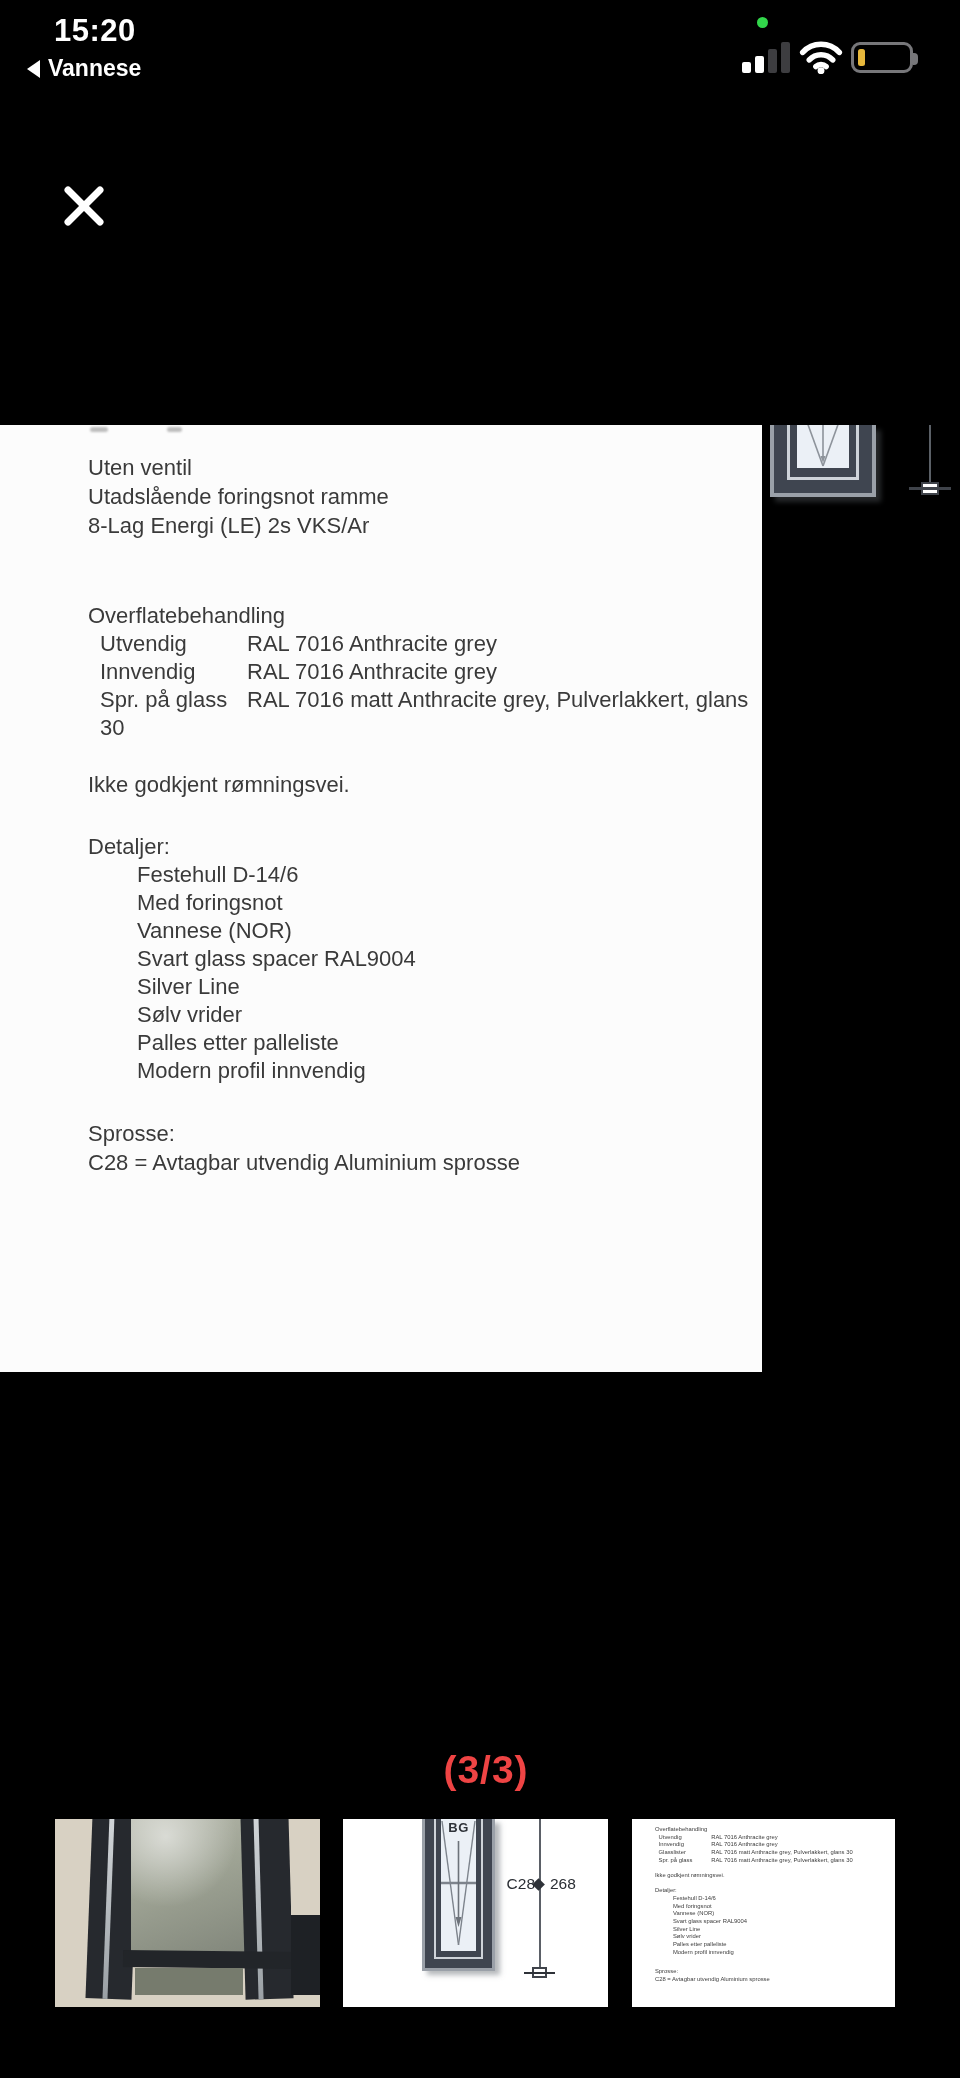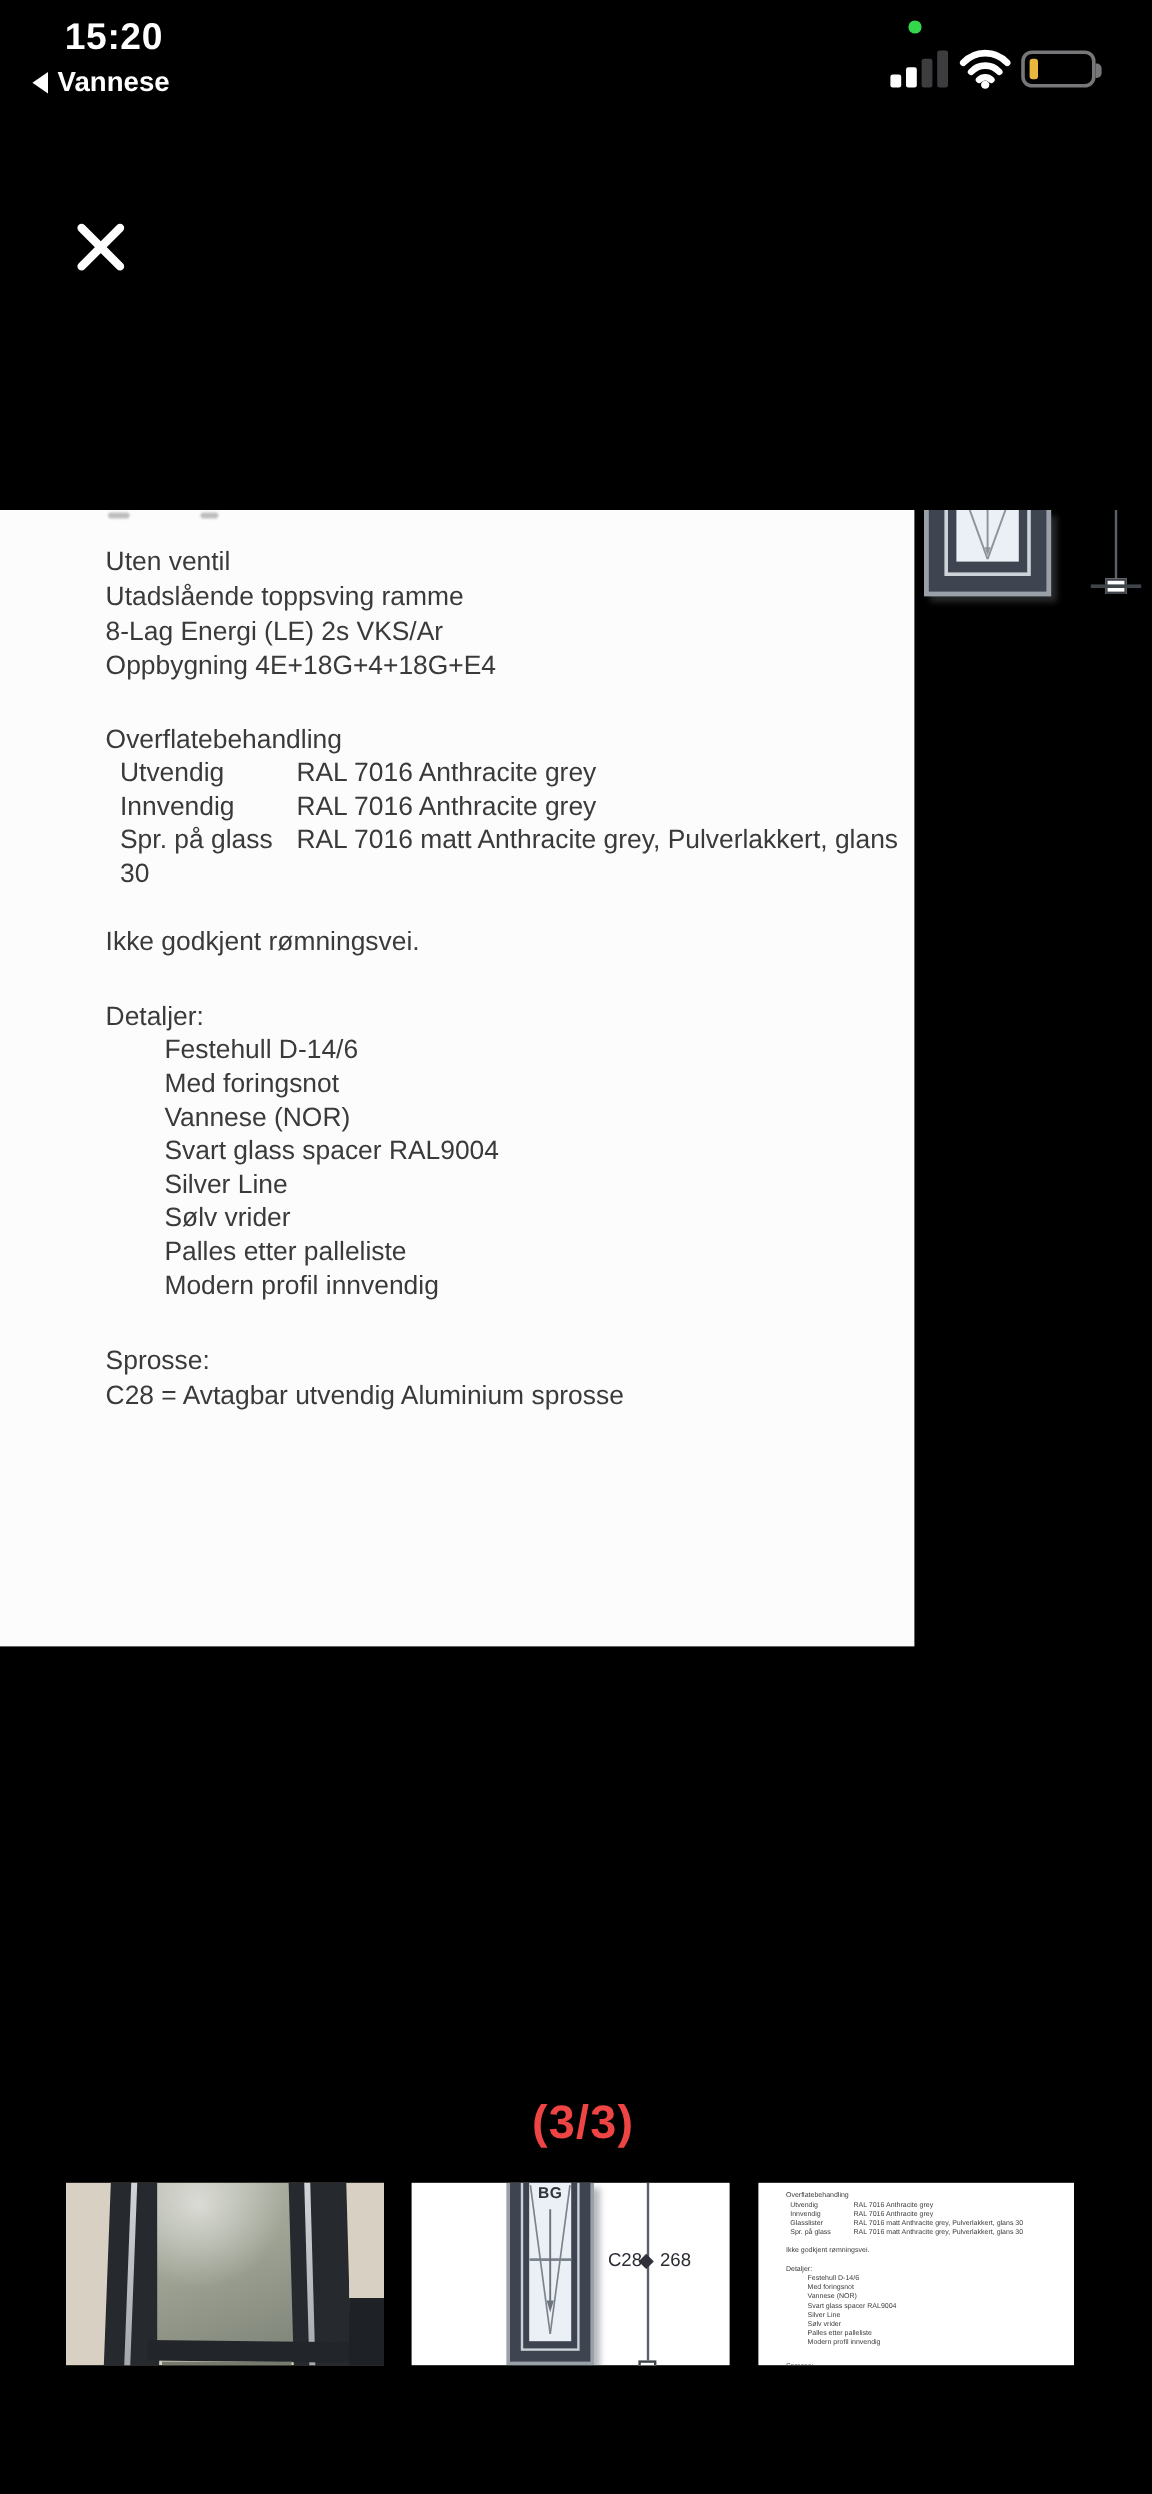--- a/index.html
+++ b/index.html
@@ -44,21 +44,21 @@
   .frame-outer { position:absolute; left:770px; top:0; width:106px; background:#9aa0a8; padding:0 4px 4px; box-shadow:5px 5px 5px rgba(110,114,120,.35); }
   .frame-dark1 { background:#3f4550; padding:0 13px 13px; }
   .frame-light { background:#ced3d9; padding:0 3px 3px; }
   .frame-dark2 { background:#3f4550; padding:0 7px 9px; }
   .frame-glass { position:relative; background:#ebf0f6; width:52px; height:43px; overflow:hidden; }
   .dim-vline  { position:absolute; left:929px; top:0; width:2px; height:59px; background:#5b6067; }
   .dim-square { position:absolute; left:921px; top:57px; width:18px; height:13px; border:2.5px solid #3f434a; background:#fff; }
   .dim-hline  { position:absolute; left:909px; top:62px; width:42px; height:2.5px; background:#3f434a; }
 
   
-  .thumb { position:absolute; top:1819px; height:152px; overflow:hidden; cursor:pointer; }
+  .thumb { position:absolute; top:1819px; height:188px; overflow:hidden; cursor:pointer; }
   .t1 { left:55px;  width:265px; background:#d8d1c3; }
   .t2 { left:343px; width:265px; background:#fff; }
   .t3 { left:632px; width:263px; background:#fff; }
 
   
   .t1 .post { position:absolute; top:-4px; height:184px; background:#26292e; }
   .t1 .post.l { left:34px; width:46px; transform:rotate(2.2deg); }
   .t1 .post.r { left:188px; width:48px; transform:rotate(-1.6deg); }
   .t1 .strip { position:absolute; top:0; width:5px; height:100%; background:linear-gradient(#d2d6d9, #9aa0a5); }
   .t1 .post.l .strip { left:17px; } .t1 .post.r .strip { left:13px; }
@@ -152,23 +152,22 @@
     </div>
         </div>
       </div>
   </div>
   <div class="dim-vline"></div>
   <div class="dim-square"></div>
   <div class="dim-hline"></div>
 
   <div class="blk" style="top:28px;">
     <div>Uten ventil</div>
-    <div>Utadslående toppsving ramme</div>
+    <div>Utadslående foringsnot ramme</div>
     <div>8-Lag Energi (LE) 2s VKS/Ar</div>
-    <div>Oppbygning 4E+18G+4+18G+E4</div>
   </div>
 
   <div class="blk tight" style="top:177px;">
     <div>Overflatebehandling</div>
     <div class="srow">
       <span class="lbl">Utvendig</span><span>RAL 7016 Anthracite grey</span>
     </div>
     <div class="srow">
       <span class="lbl">Innvendig</span><span>RAL 7016 Anthracite grey</span>
     </div>

